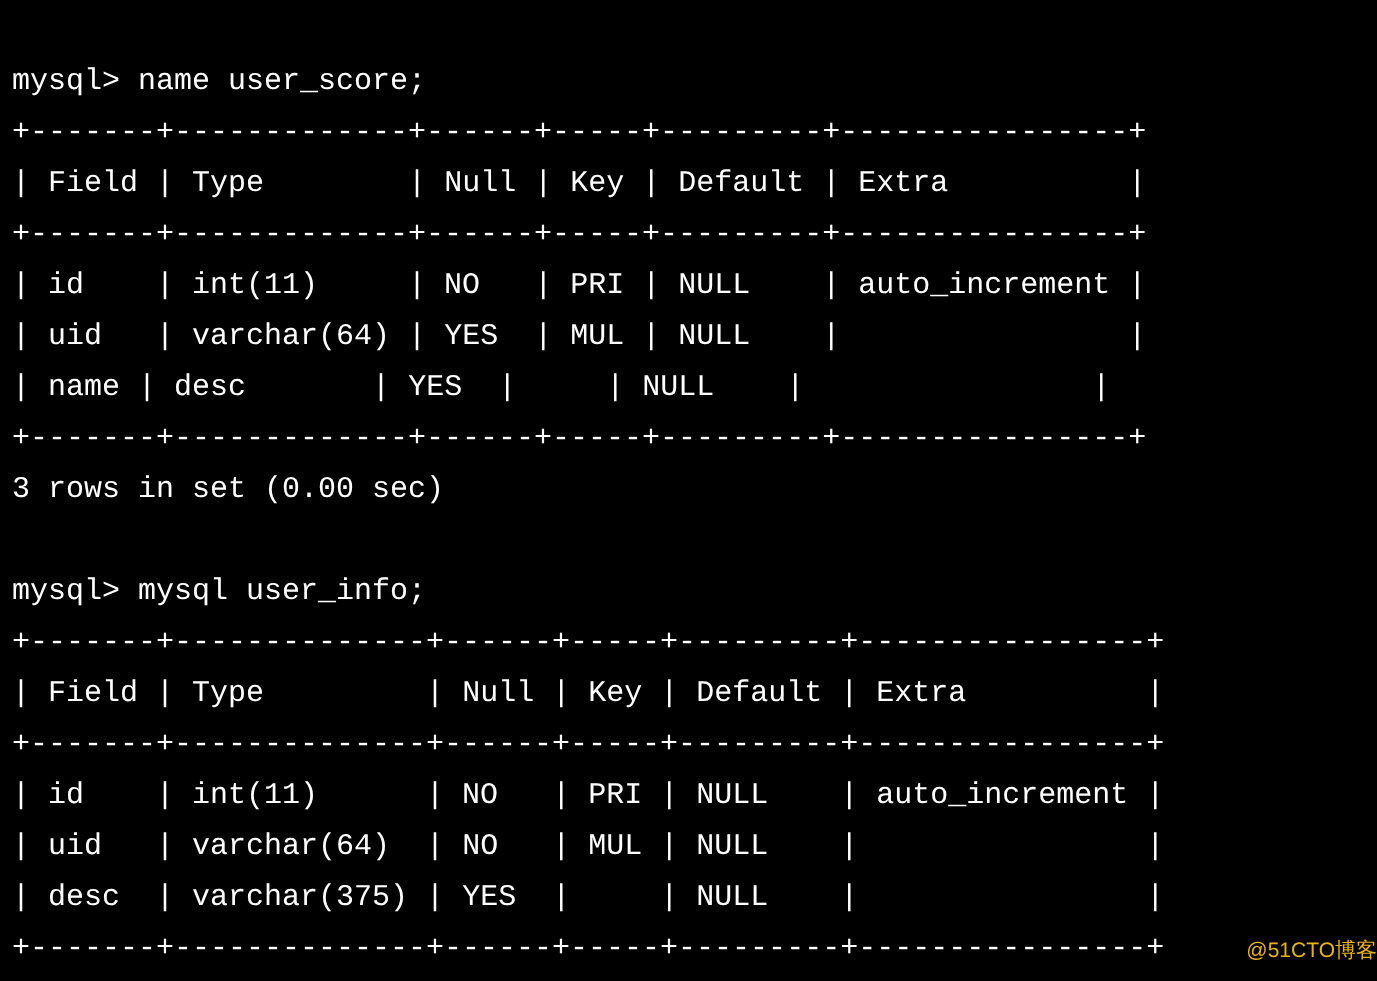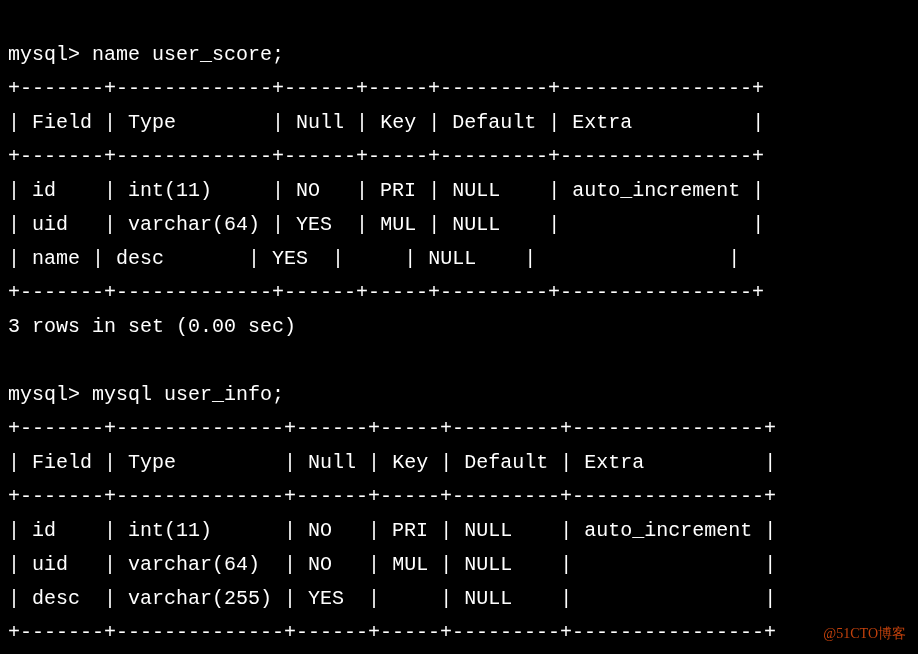--- a/index.html
+++ b/index.html
@@ -18,24 +18,24 @@
       height: 654px;
       overflow: hidden;
       position: relative;
     }
     .terminal {
       white-space: pre;
     }
     .watermark {
       position: absolute;
       bottom: 8px;
-      right: 12px;
+      right: 0;
       font-size: 14px;
-      color: #c2410c;
-      font-family: Liberation Serif, serif;
+      color: #eab308;
+      font-family: Liberation Sans, sans-serif;
     }
   </style>
 </head>
 <body>
 
 <div class="terminal">
 <span>mysql&gt;</span> <span>name user_score;</span>
 <span>+-------+-------------+------+-----+---------+----------------+</span>
 <span>| <span>Field</span> | <span>Type</span>        | <span>Null</span> | <span>Key</span> | <span>Default</span> | <span>Extra</span>          |</span>
 <span>+-------+-------------+------+-----+---------+----------------+</span>
@@ -44,17 +44,17 @@
 <span>| <span>name</span> | <span>desc</span>       | <span>YES</span>  |     | <span>NULL</span>    |                |</span>
 <span>+-------+-------------+------+-----+---------+----------------+</span>
 <span>3 rows in set (0.00 sec)</span>
 
 <span>mysql&gt;</span> <span>mysql user_info;</span>
 <span>+-------+--------------+------+-----+---------+----------------+</span>
 <span>| <span>Field</span> | <span>Type</span>         | <span>Null</span> | <span>Key</span> | <span>Default</span> | <span>Extra</span>          |</span>
 <span>+-------+--------------+------+-----+---------+----------------+</span>
 <span>| <span>id</span>    | <span>int(11)</span>      | <span>NO</span>   | <span>PRI</span> | <span>NULL</span>    | <span>auto_increment</span> |</span>
 <span>| <span>uid</span>   | <span>varchar(64)</span>  | <span>NO</span>   | <span>MUL</span> | <span>NULL</span>    |                |</span>
-<span>| <span>desc</span>  | <span>varchar(255)</span> | <span>YES</span>  |     | <span>NULL</span>    |                |</span>
+<span>| <span>desc</span>  | <span>varchar(375)</span> | <span>YES</span>  |     | <span>NULL</span>    |                |</span>
 <span>+-------+--------------+------+-----+---------+----------------+</span>
 </div>
 
 <div class="watermark">@51CTO博客</div>
 
 </body></html>

